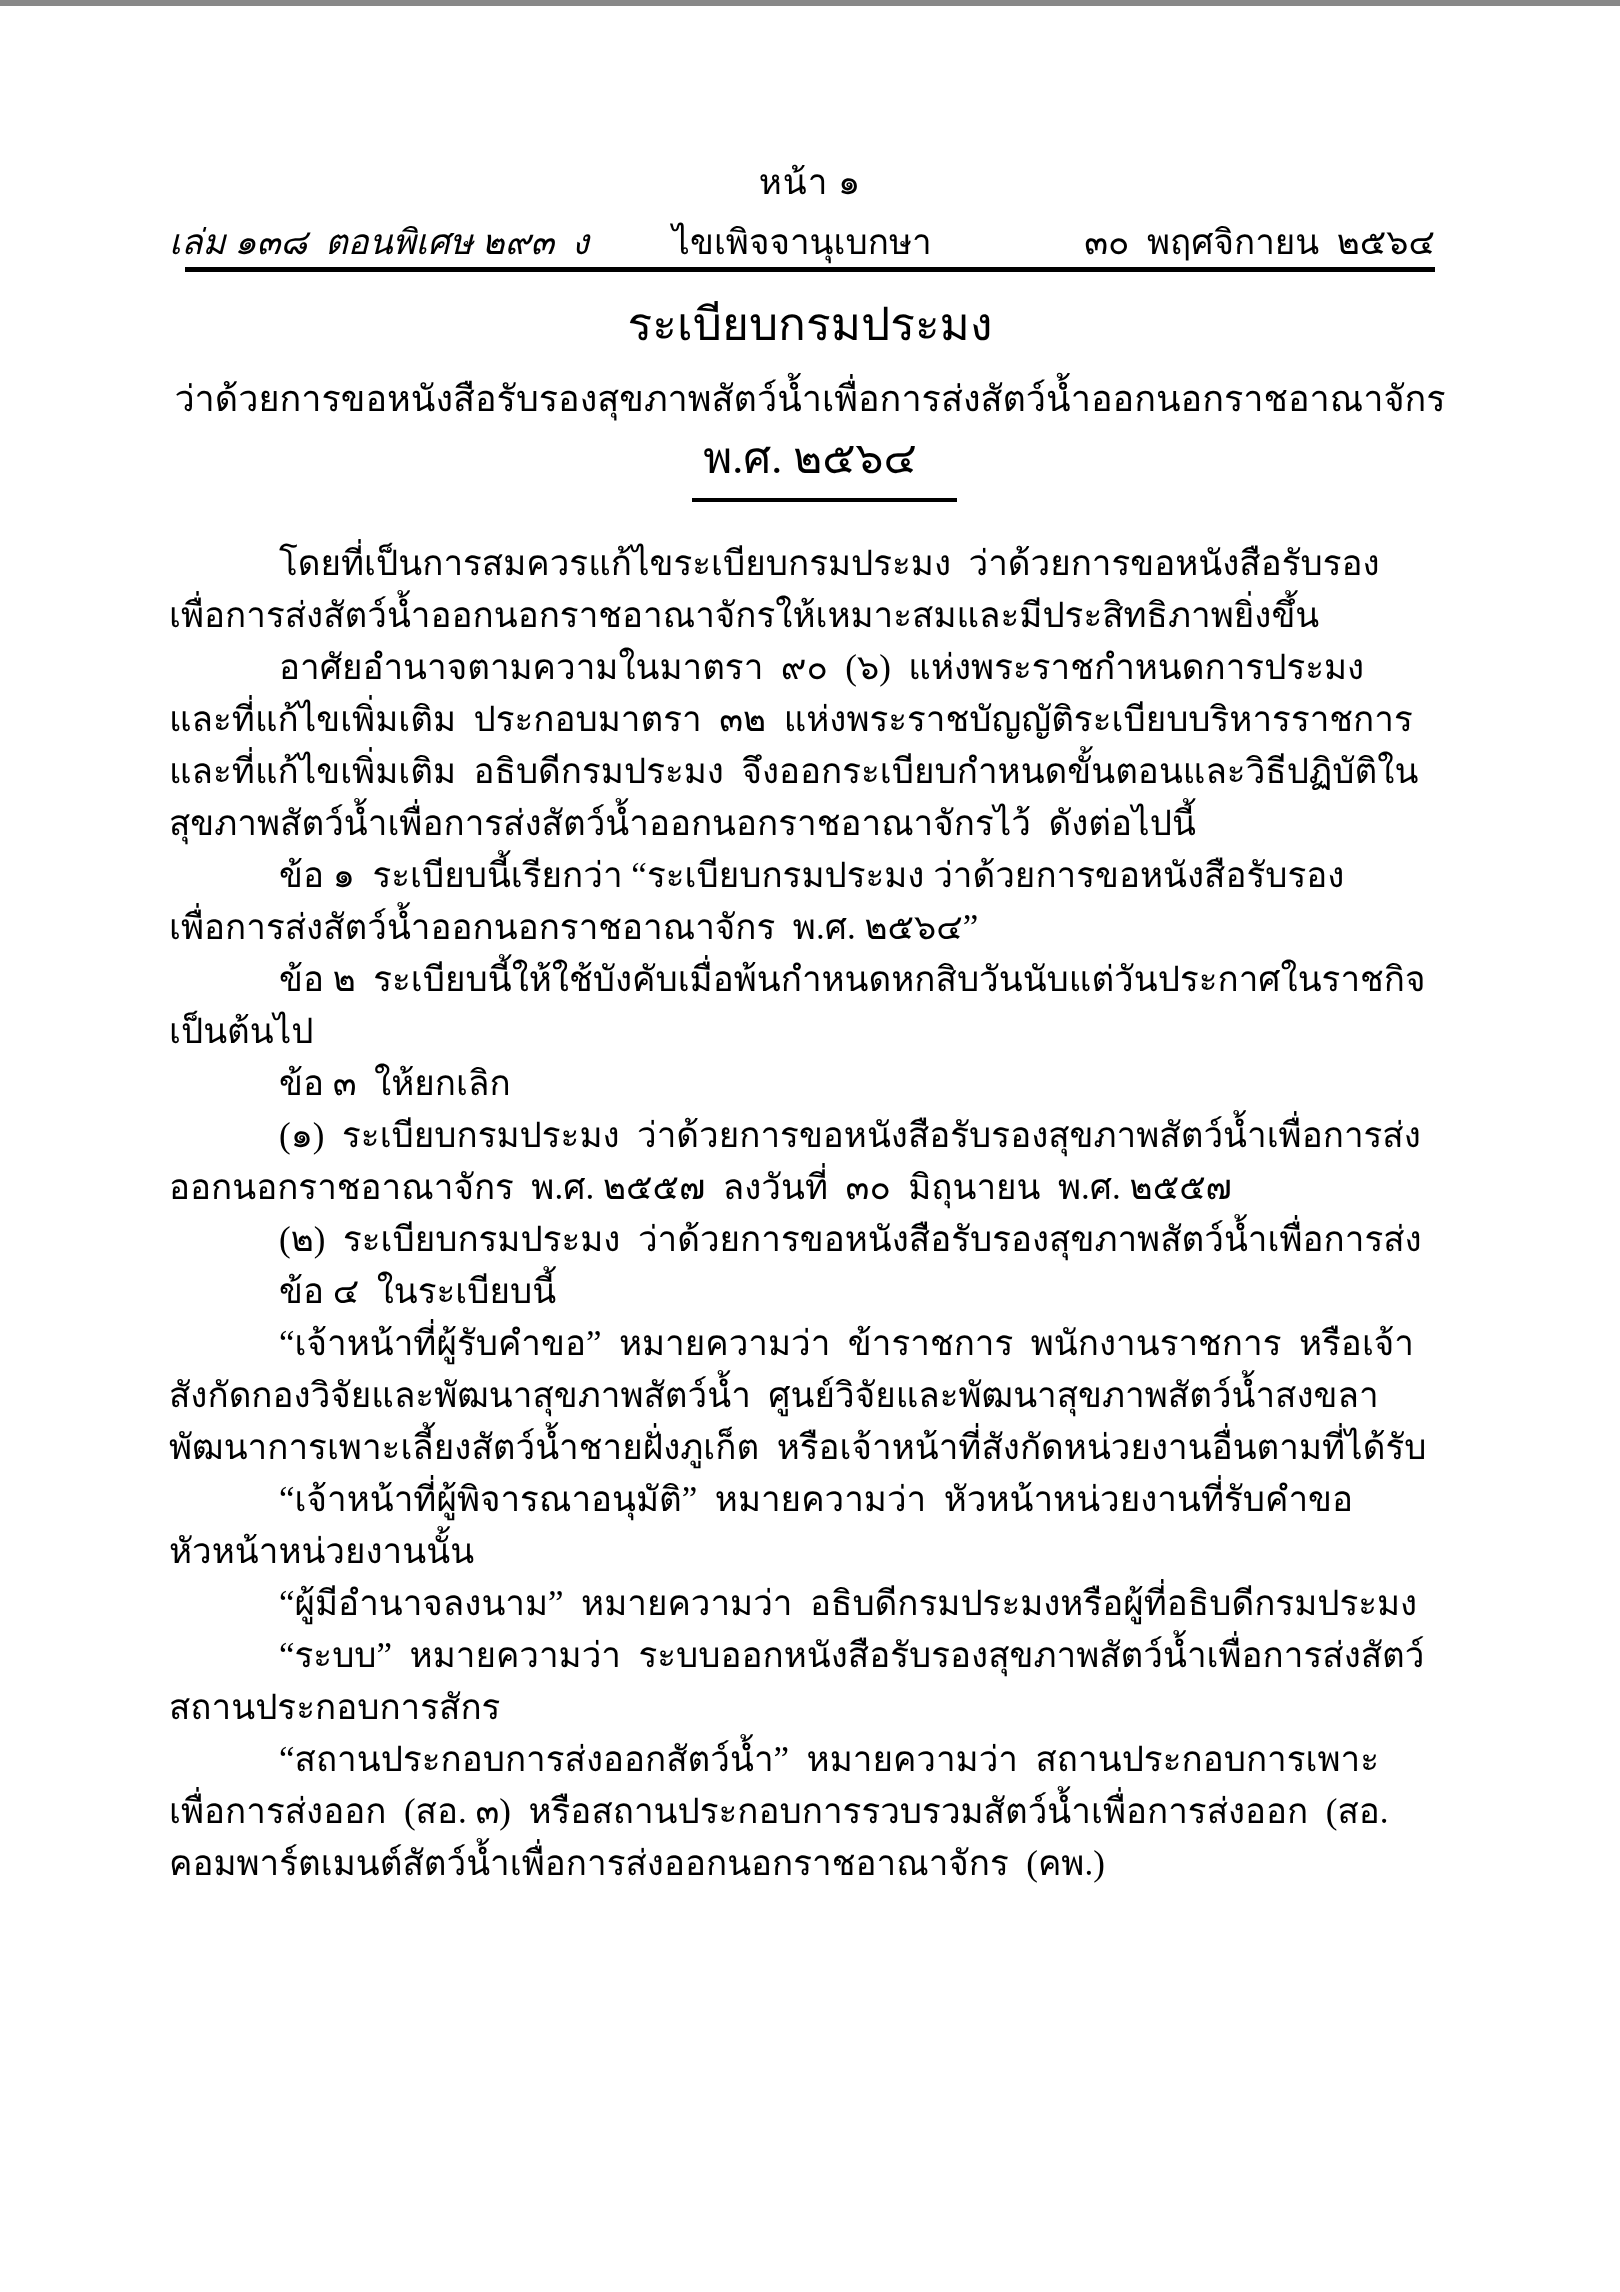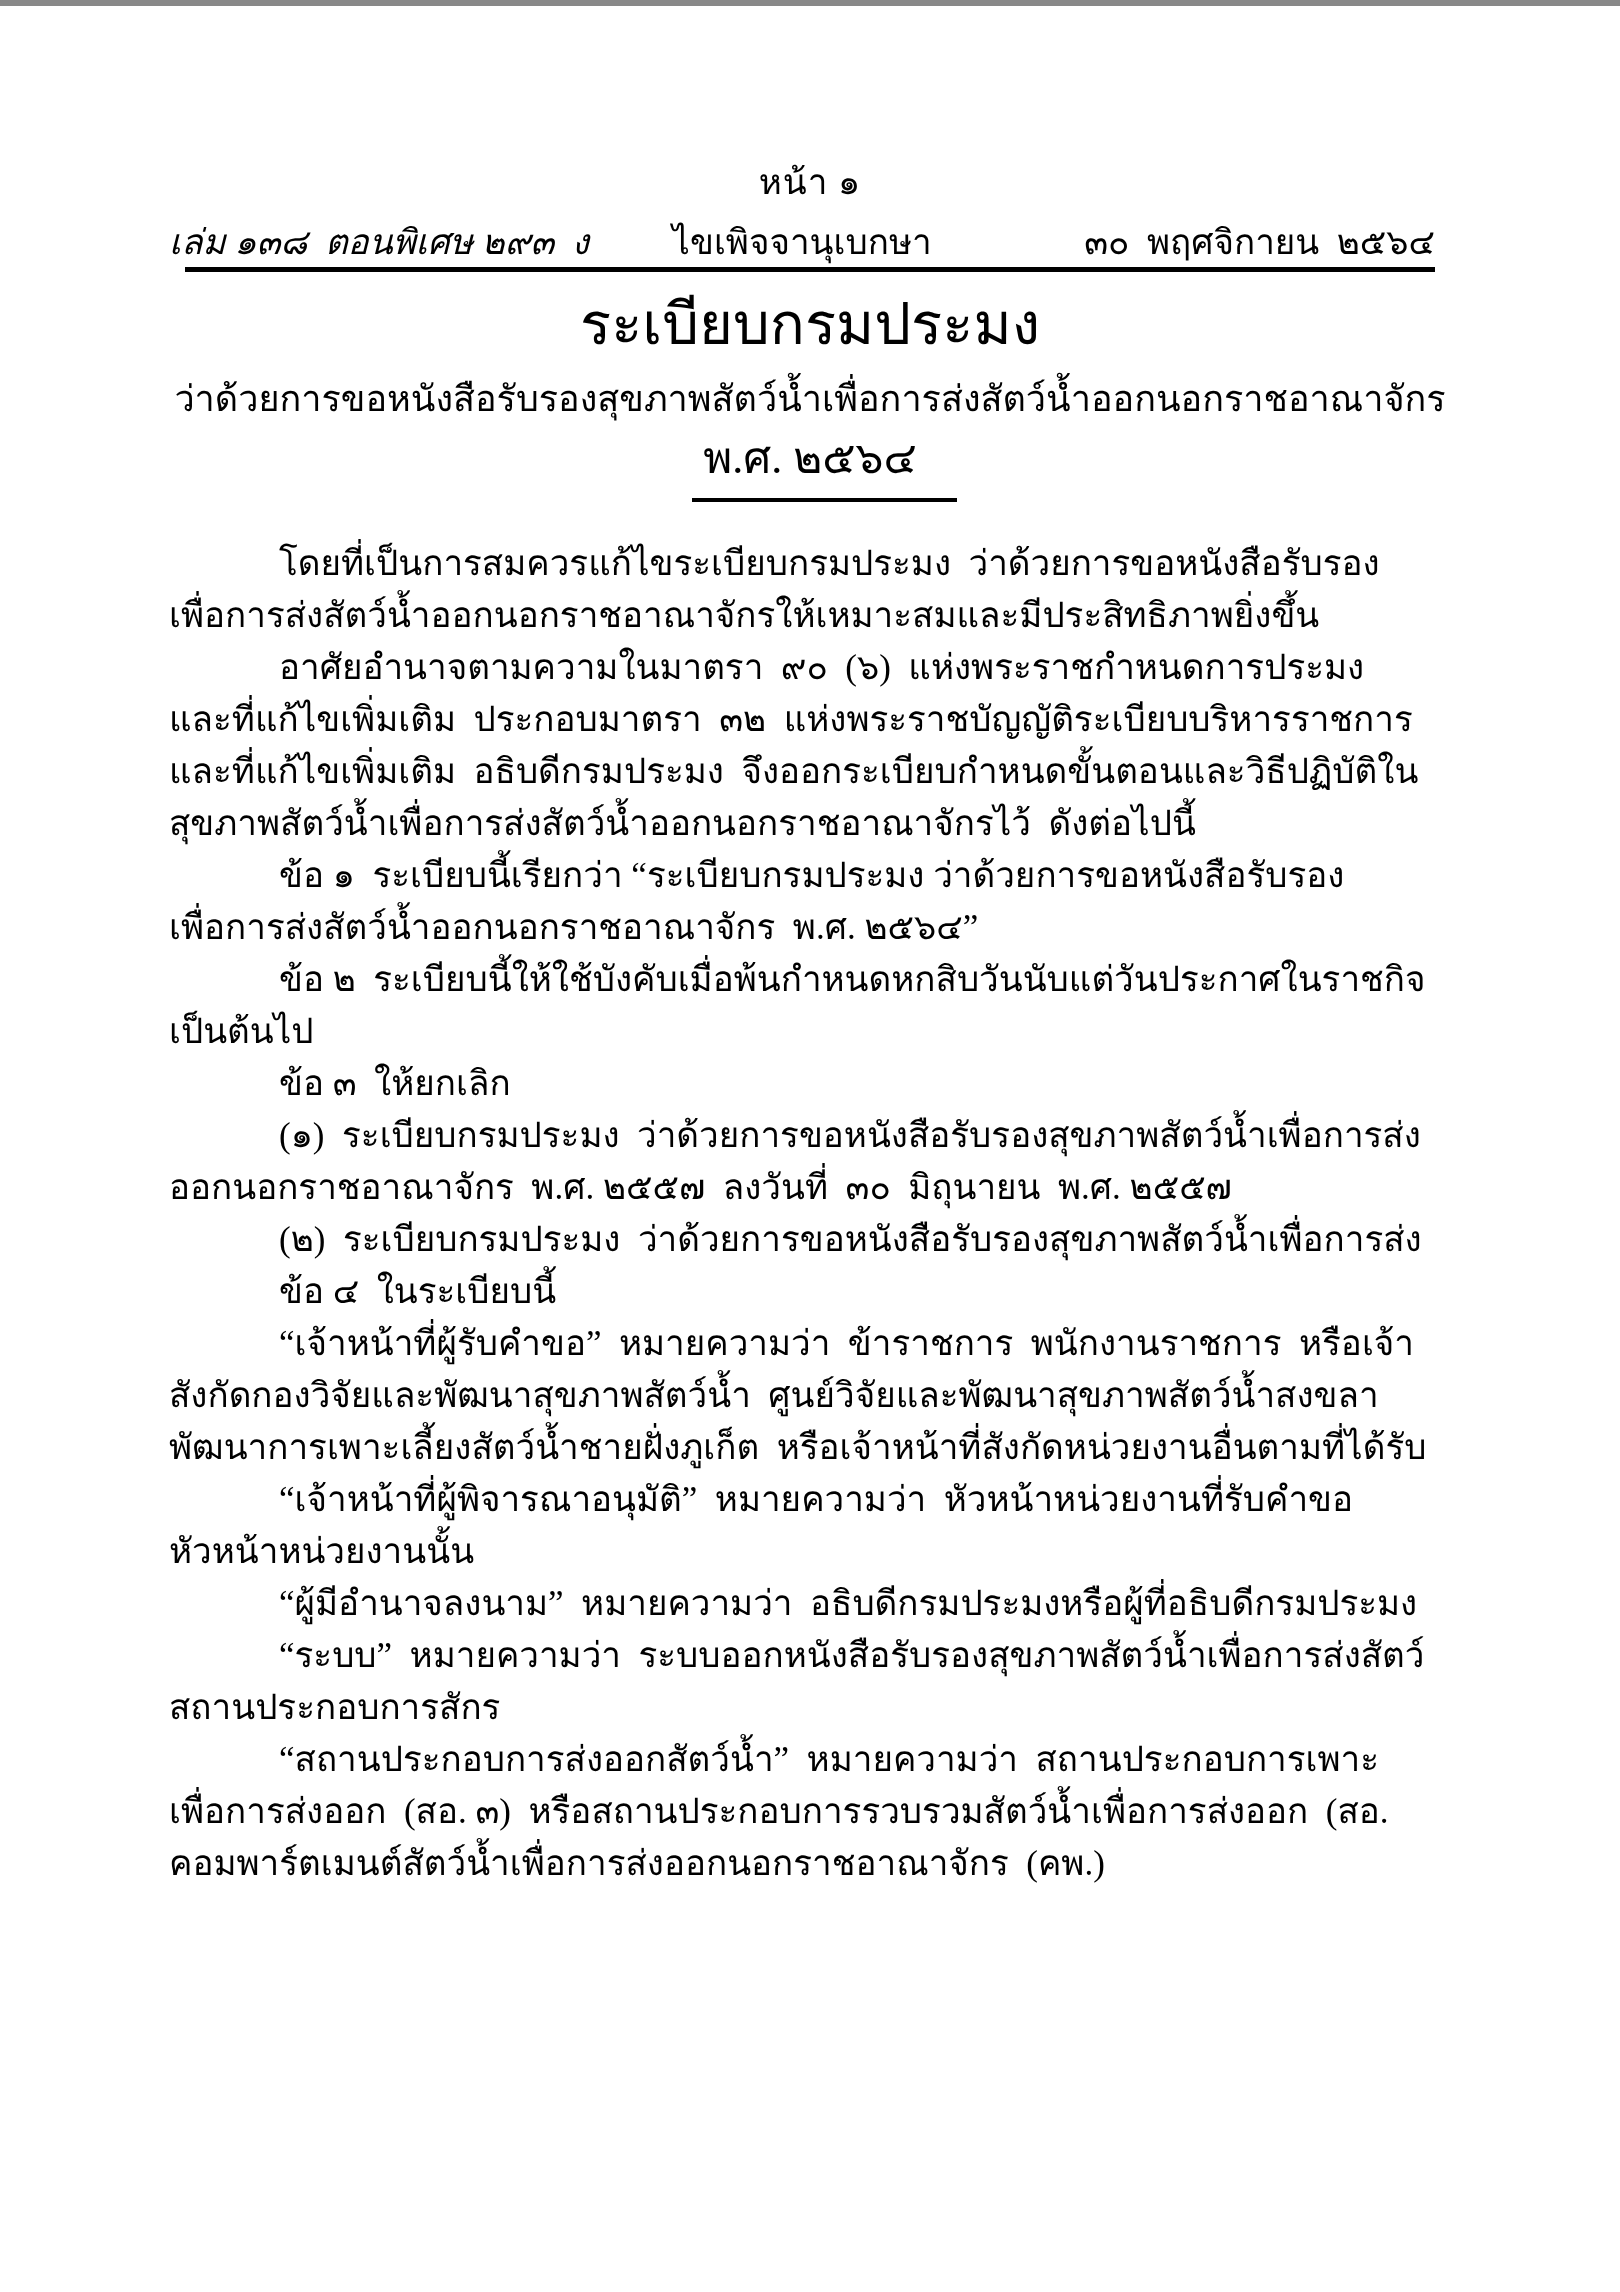--- a/index.html
+++ b/index.html
@@ -50,21 +50,21 @@
     height: 4.9px;
     background: #000000;
   }
   
   .doc-title {
     position: absolute;
     top: 290px;
     left: 0;
     width: 1620px;
     text-align: center;
-    font-size: 58px;
+    font-size: 46px;
     line-height: 57px;
   }
   .doc-subject {
     position: absolute;
     top: 370px;
     left: 0;
     width: 1620px;
     text-align: center;
     font-size: 36px;
     line-height: 47px;

